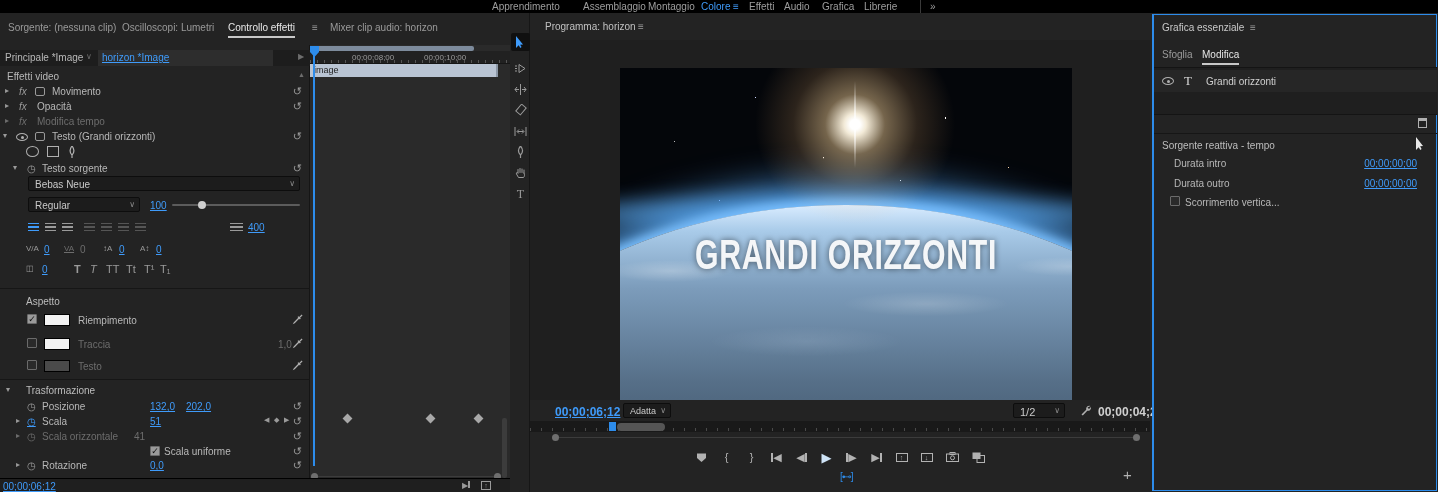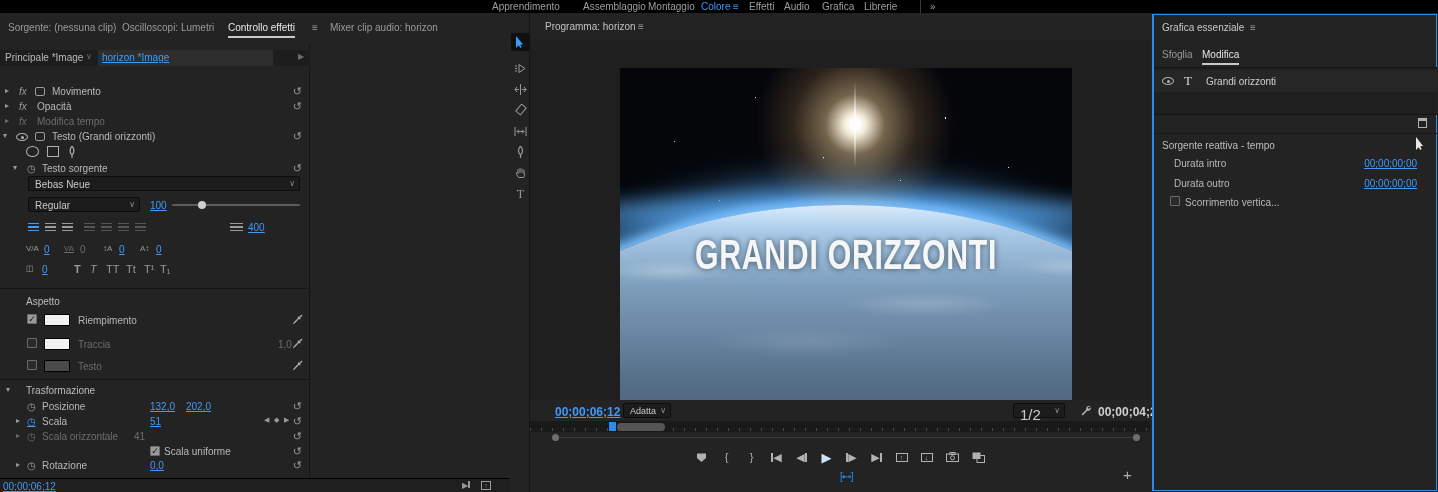--- a/index.html
+++ b/index.html
@@ -130,20 +130,24 @@
     <div class="effects">
 
       <div class="abs" style="left:0; top:5px; width:310px; height:16px; background:#1d1d1d">
         <span class="abs lbl" style="left:5px; top:2px">Principale *Image</span>
         <span class="abs dim" style="left:86px; top:2px; font-size:8px">∨</span>
         <span class="abs" style="left:98px; top:0; width:175px; height:16px; background:#2d2d2d"></span>
         <span class="abs hot" style="left:102px; top:2px">horizon *Image</span>
         <span class="abs dim" style="left:298px; top:2px; font-size:8px">▶</span>
       </div>
 
+      <div class="row" style="top:25px">
+        <span class="name lbl" style="left:7px">Effetti video</span>
+        <span class="abs dim" style="right:5px; top:1px; font-size:7px">▲</span>
+      </div>
 
       <div class="row" style="top:40px">
         <span class="name tw" style="left:5px; font-size:8px">▸</span>
         <span class="name tw" style="left:19px; font-style:italic">fx</span>
         <span class="name" style="left:35px; width:10px; height:9px; top:2px; border:1px solid #9a9a9a; border-radius:2px"></span>
         <span class="name lbl" style="left:52px">Movimento</span>
         <span class="rst reset">↺</span>
       </div>
 
       <div class="row" style="top:55px">
@@ -306,20 +310,40 @@
 
       <div class="row" style="top:414px">
         <span class="name tw" style="left:16px; font-size:8px">▸</span>
         <span class="name tw" style="left:27px">◷</span>
         <span class="name lbl" style="left:42px">Rotazione</span>
         <span class="name hot" style="left:150px">0,0</span>
         <span class="rst reset">↺</span>
       </div>
     </div>
 
+    <div class="mini-tl">
+      <div class="abs" style="left:0; top:1px; width:164px; height:5px; background:#7d8b9c; border-radius:2px"></div>
+      <div class="mtl-ruler">
+        <span class="abs" style="left:42px; top:2px">00;00;08;00</span>
+        <span class="abs" style="left:114px; top:2px">00;00;10;00</span>
+        <div class="abs" style="left:0; bottom:0; width:200px; height:3px; background:repeating-linear-gradient(to right, #555 0 1px, transparent 1px 7px)"></div>
+      </div>
+      <div class="abs" style="left:0; top:19px; width:188px; height:13px; background:#b9c4d3; border-right:2px solid #8b97a6">
+        <span style="position:absolute; left:4px; top:1px; color:#1e1e1e; font-size:9px">image</span>
+      </div>
+      <span class="kf" style="left:34px; top:370px"></span>
+      <span class="kf" style="left:117px; top:370px"></span>
+      <span class="kf" style="left:165px; top:370px"></span>
+      <div class="abs" style="left:3px; top:1px; width:2px; height:420px; background:#2d8ceb"></div>
+      <div class="abs" style="left:0; top:1px; width:9px; height:11px; background:#2d8ceb; clip-path:polygon(0 0,100% 0,100% 55%,50% 100%,0 55%)"></div>
+      <div class="abs" style="left:8px; top:431px; width:178px; height:1px; background:#3c3c3c"></div>
+      <span class="scroll-dot" style="left:1px; top:428px"></span>
+      <span class="scroll-dot" style="left:184px; top:428px"></span>
+      <div class="abs" style="left:192px; top:373px; width:5px; height:60px; background:#3c3c3c; border-radius:2px"></div>
+    </div>
 
     <div class="lp-status">
       <span class="abs hot" style="left:3px; top:2px">00;00;06;12</span>
       <span class="abs tw" style="left:462px; top:2px; font-size:8px"><span>▶</span><span class="bar" style="height:7px; background:#9a9a9a"></span></span>
       <span class="abs" style="left:481px; top:2px; width:10px; height:9px; border:1px solid #9a9a9a; color:#9a9a9a; font-size:7px; line-height:8px; text-align:center">↑</span>
     </div>
   </div>
 
   <div class="center">
 
@@ -376,21 +400,21 @@
         <div class="vf-title">GRANDI ORIZZONTI</div>
       </div>
     </div>
 
     <span class="abs hot" style="left:45px; top:392px; font-size:12px; font-weight:bold">00;00;06;12</span>
     <div class="ddown" style="left:113px; top:390px; width:48px; height:15px">
       <span class="dtext" style="font-size:9px">Adatta</span>
       <span class="cv">∨</span>
     </div>
     <div class="ddown" style="left:503px; top:390px; width:52px; height:15px">
-      <span class="dtext" style="font-size:15px">1/2</span>
+      <span class="dtext" style="font-size:11px">1/2</span>
       <span class="cv">∨</span>
     </div>
     <svg class="abs" style="left:570px; top:391px" width="12" height="12" viewBox="0 0 12 12">
       <path d="M10.5 2 A3.2 3.2 0 0 0 6.2 5.8 L1.5 10.5 L2.8 11.5 L7.3 6.8 A3.2 3.2 0 0 0 11 3 L9 5 L7.5 3.5 Z" fill="#b0b0b0"></path>
     </svg>
     <span class="abs" style="left:588px; top:392px; color:#d0d0d0; font-size:12px; font-weight:bold">00;00;04;20</span>
 
     <div class="abs" style="left:20px; top:408px; width:620px; height:11px; background:#191919">
       <div class="abs" style="left:0; top:7px; width:620px; height:3px; background:repeating-linear-gradient(to right, #4a4a4a 0 1px, transparent 1px 11px)"></div>
       <div class="abs" style="left:79px; top:1px; width:7px; height:9px; background:#2d8ceb"></div>

